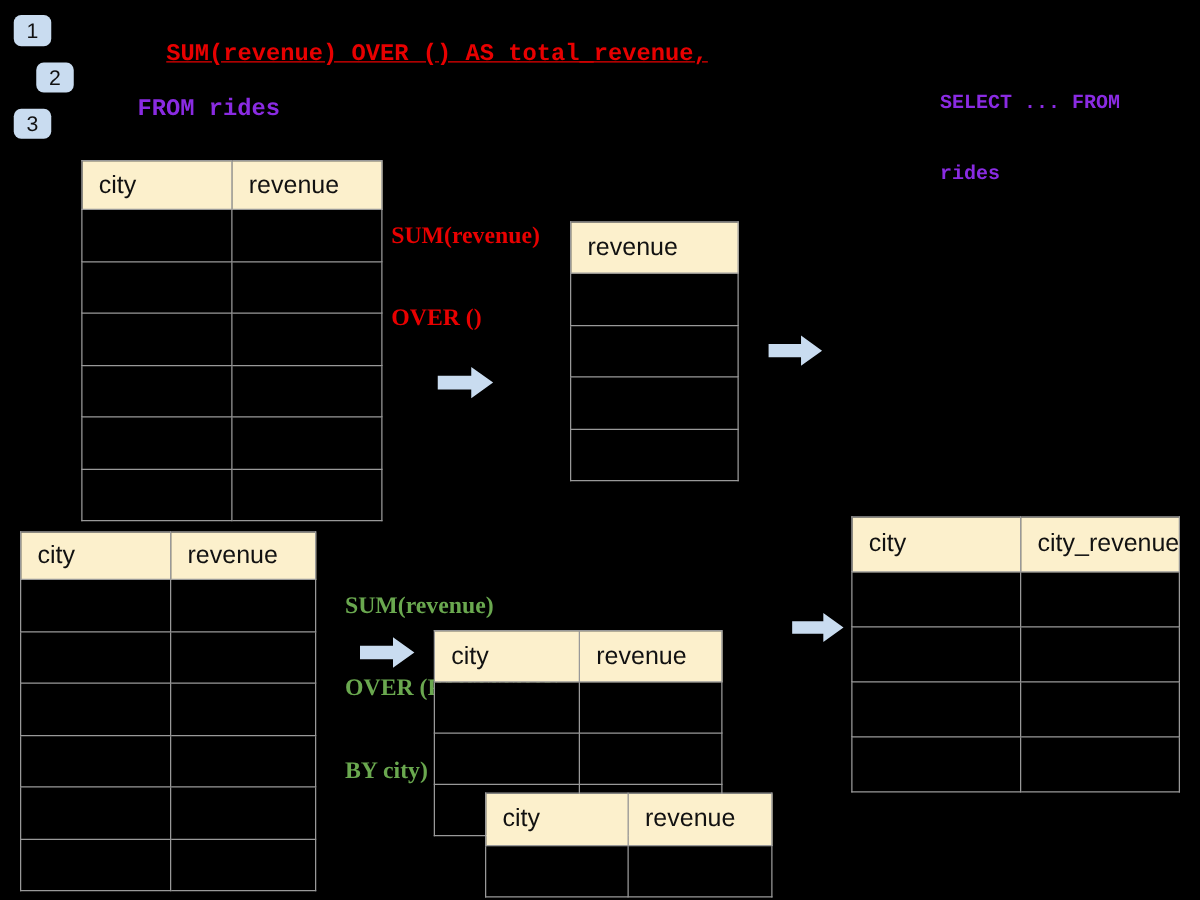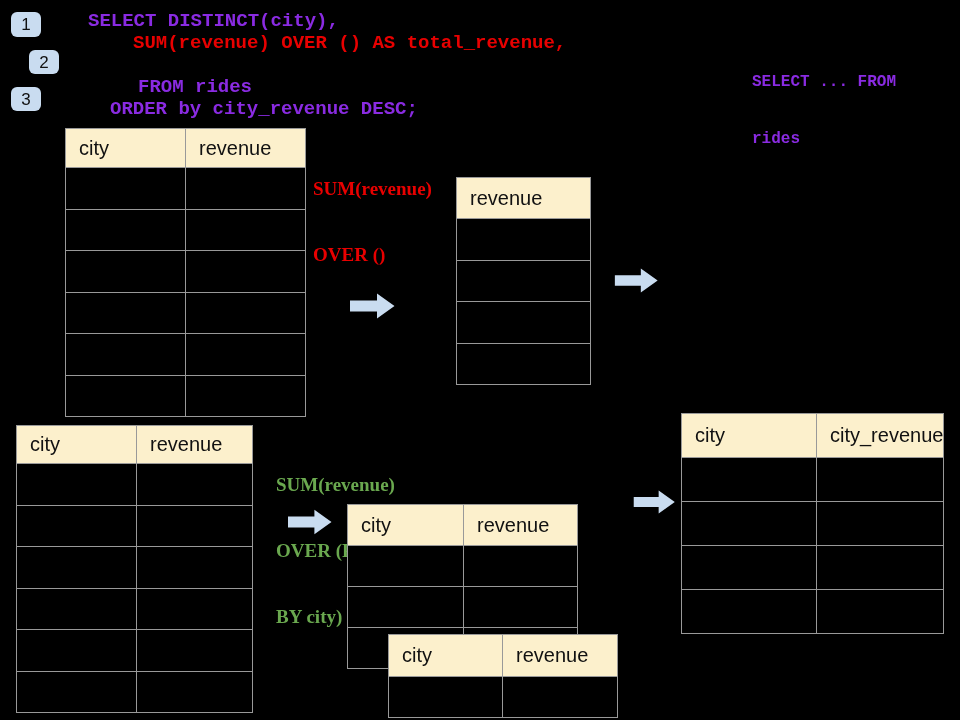--- a/index.html
+++ b/index.html
@@ -15,21 +15,21 @@
     display:flex;align-items:center;justify-content:center;
     color:#111;font-size:17px;line-height:1;
   }
   
   .code-line{
     position:absolute;white-space:pre;
     font-family:"Liberation Mono",monospace;font-weight:bold;
     font-size:19px;line-height:22px;
   }
   .code-line[data-color="purple"]{color:var(--purple,#8A2BE2);}
-  .code-line[data-color="red"]{color:var(--red,#E80000);}
+  .code-line[data-color="red"]{color:var(--red,#E80000);text-decoration:underline;}
   .code-line[data-color="green"]{color:var(--green,#6AA84F);}
   .side-code{
     position:absolute;left:752px;top:35px;white-space:pre;
     font-family:"Liberation Mono",monospace;font-weight:bold;
     font-size:16px;line-height:19px;color:var(--purple,#8A2BE2);
   }
   .annotation{
     position:absolute;white-space:pre;
     font-family:Liberation Serif, serif;font-weight:bold;
     font-size:19px;line-height:22px;
@@ -70,24 +70,22 @@
   <div class="badge" style="left:11px;top:12px;">
     <span>1</span>
   </div>
   <div class="badge" style="left:29px;top:50px;height:24px;">
     <span>2</span>
   </div>
   <div class="badge" style="left:11px;top:87px;height:24px;">
     <span>3</span>
   </div>
 
-  <div class="code-line" style="left:88px;top:10px;" data-color="purple">SELECT DISTINCT(city),</div>
   <div class="code-line" style="left:133px;top:32px;" data-color="red">SUM(revenue) OVER () AS total_revenue,</div>
-  <div class="code-line" style="left:110px;top:76px;margin-left:28px;" data-color="purple">FROM rides</div>
-  <div class="code-line" style="left:110px;top:98px;" data-color="purple">ORDER by city_revenue DESC;</div>
+  <div class="code-line" style="left:110px;top:76px;" data-color="purple">FROM rides</div>
 
   <div class="side-code">
     <div>SELECT ... FROM</div>
     <div>rides</div>
   </div>
 
   <div class="annotation red">
     <div>SUM(revenue)</div>
     <div>OVER ()</div>
   </div>

